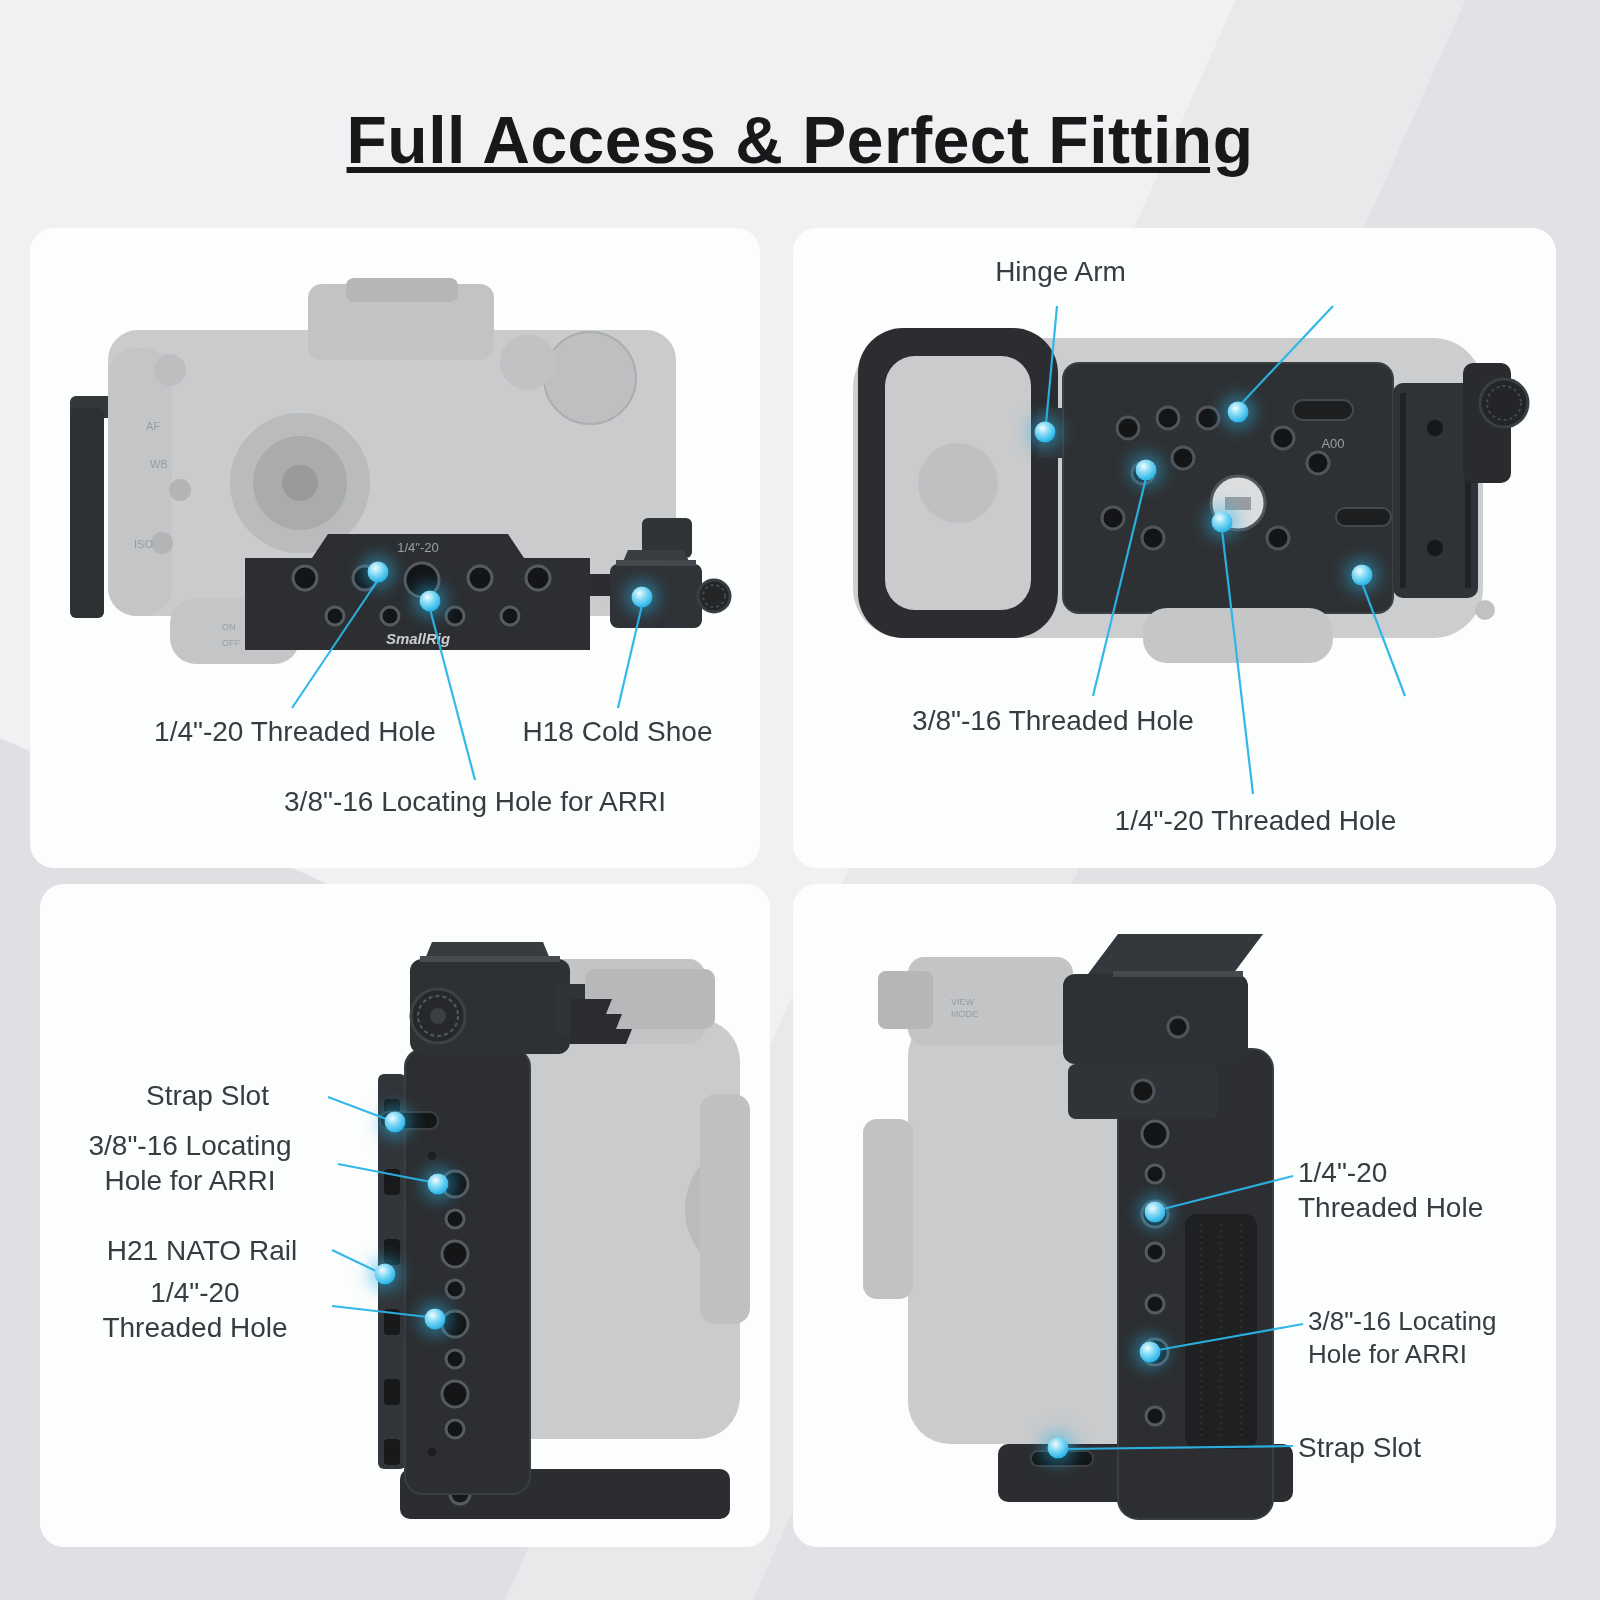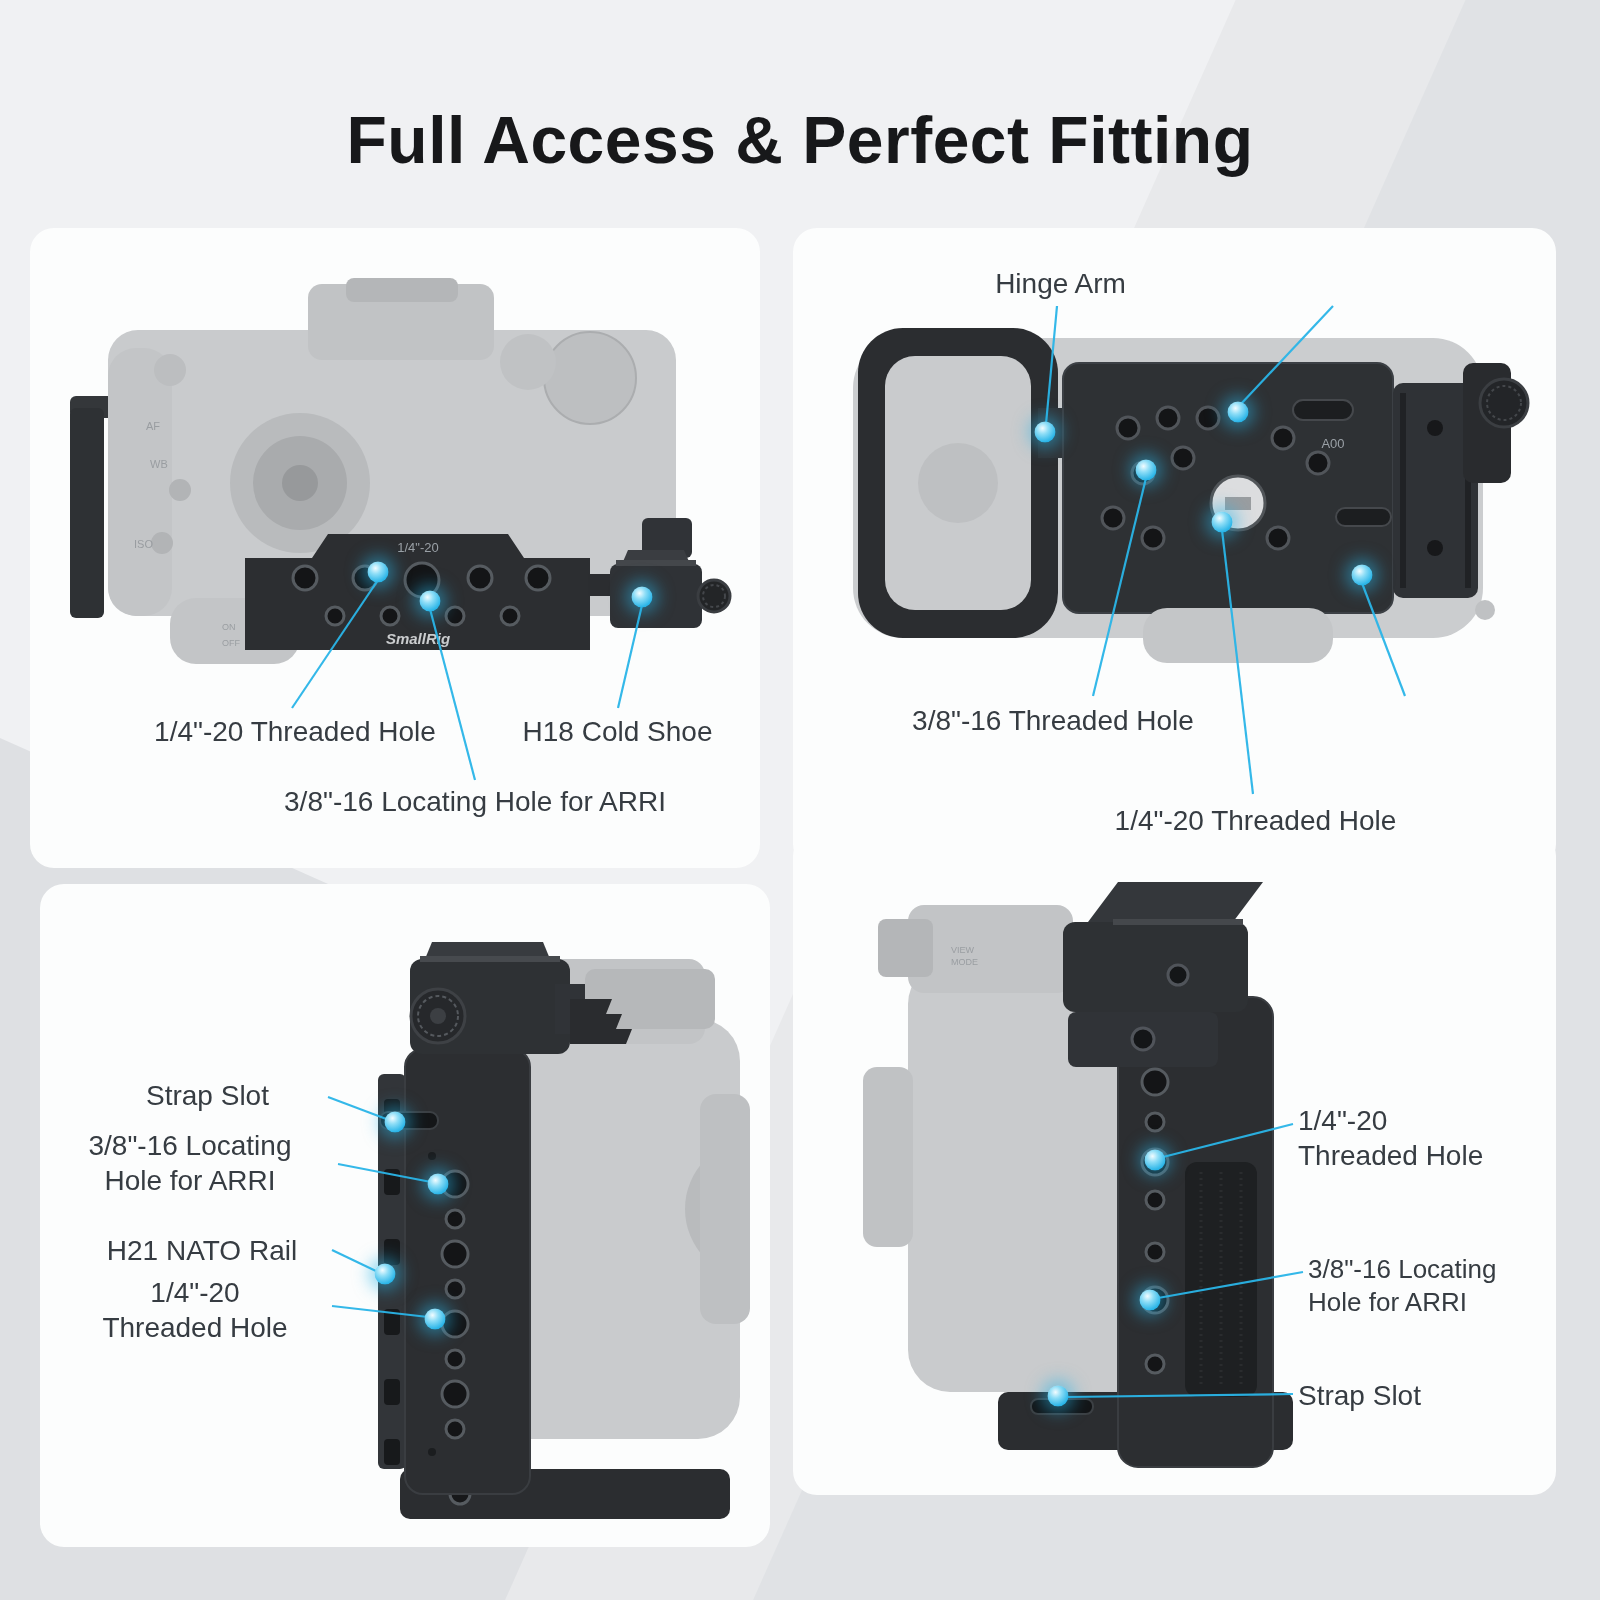--- a/index.html
+++ b/index.html
@@ -8,21 +8,21 @@
     background:#e8e9eb;
     font-family:"Liberation Sans",sans-serif;
   }
   .bg-shape{position:absolute;z-index:0;}
   .bg-a{left:-420px;top:-760px;width:1500px;height:1900px;background:#f0f1f3;transform:rotate(24deg);}
   .bg-b{right:-560px;top:-340px;width:1050px;height:2500px;background:#e0e2e5;transform:rotate(24deg);}
   .bg-c{left:-520px;bottom:-700px;width:1000px;height:1500px;background:#dee0e3;transform:rotate(24deg);}
 
   .title{
     position:absolute;z-index:2;left:0;right:0;top:58px;
-    text-align:center;font-size:66px;font-weight:800;letter-spacing:.5px;color:#17181a;
+    text-align:center;font-size:66px;font-weight:800;letter-spacing:.5px;color:#17181a;text-decoration:underline;
   }
 
   .panel{
     position:absolute;z-index:2;background:#fcfdfd;border-radius:24px;
   }
   .illus{position:absolute;}
   .leaders{position:absolute;left:0;top:0;pointer-events:none;}
   .leaders line{stroke:#2ab5e8;stroke-width:2.2;opacity:.95;}
 
   .dot{
@@ -178,21 +178,21 @@
     <line x1="569" y1="355" x2="612" y2="468"></line>
     <line x1="429" y1="302" x2="460" y2="566"></line>
   </svg>
 
   <span class="dot" style="left:252px;top:204px"></span>
   <span class="dot" style="left:445px;top:184px"></span>
   <span class="dot" style="left:353px;top:242px"></span>
   <span class="dot" style="left:429px;top:294px"></span>
   <span class="dot" style="left:569px;top:347px"></span>
 
-  <div class="label" style="left:165px;top:38px;width:205px">Hinge Arm</div>
+  <div class="label" style="left:165px;top:26px;width:205px">Hinge Arm</div>
   <div class="label" style="left:100px;top:475px;width:320px">3/8"-16 Threaded Hole</div>
   <div class="label" style="left:295px;top:575px;width:335px">1/4"-20 Threaded Hole</div>
 </section>
 
 <section class="panel" style="left:40px;top:884px;width:730px;height:663px">
 
   <svg class="illus" style="left:270px;top:40px" width="440" height="600" viewBox="0 0 440 600">
     <g>
       <rect x="140" y="95" width="290" height="420" rx="42" fill="#c9cbcd"></rect>
       <rect x="235" y="35" width="160" height="85" rx="16" fill="#c2c4c6"></rect>
@@ -258,21 +258,21 @@
   <span class="dot" style="left:395px;top:435px"></span>
 
   <div class="label" style="left:55px;top:194px;width:225px">Strap Slot</div>
   <div class="label" style="left:10px;top:244px;width:280px">3/8"-16 Locating
 Hole for ARRI</div>
   <div class="label" style="left:32px;top:349px;width:260px">H21 NATO Rail</div>
   <div class="label" style="left:25px;top:391px;width:260px">1/4"-20
 Threaded Hole</div>
 </section>
 
-<section class="panel" style="left:793px;top:832px;width:763px;height:663px">
+<section class="panel" style="left:793px;top:884px;width:763px;height:663px">
 
   <svg class="illus" style="left:40px;top:35px" width="520" height="610" viewBox="0 0 520 610">
     <g>
       <rect x="75" y="95" width="330" height="430" rx="42" fill="#c9cbcd"></rect>
       <rect x="75" y="38" width="165" height="88" rx="16" fill="#c2c4c6"></rect>
       <rect x="45" y="52" width="55" height="58" rx="8" fill="#b4b6b8"></rect>
       <circle cx="330" cy="70" r="34" fill="#bfc1c3"></circle>
       <rect x="30" y="200" width="50" height="180" rx="14" fill="#c0c2c4"></rect>
     </g>
     <text x="118" y="86" class="ghost-s">VIEW</text>

